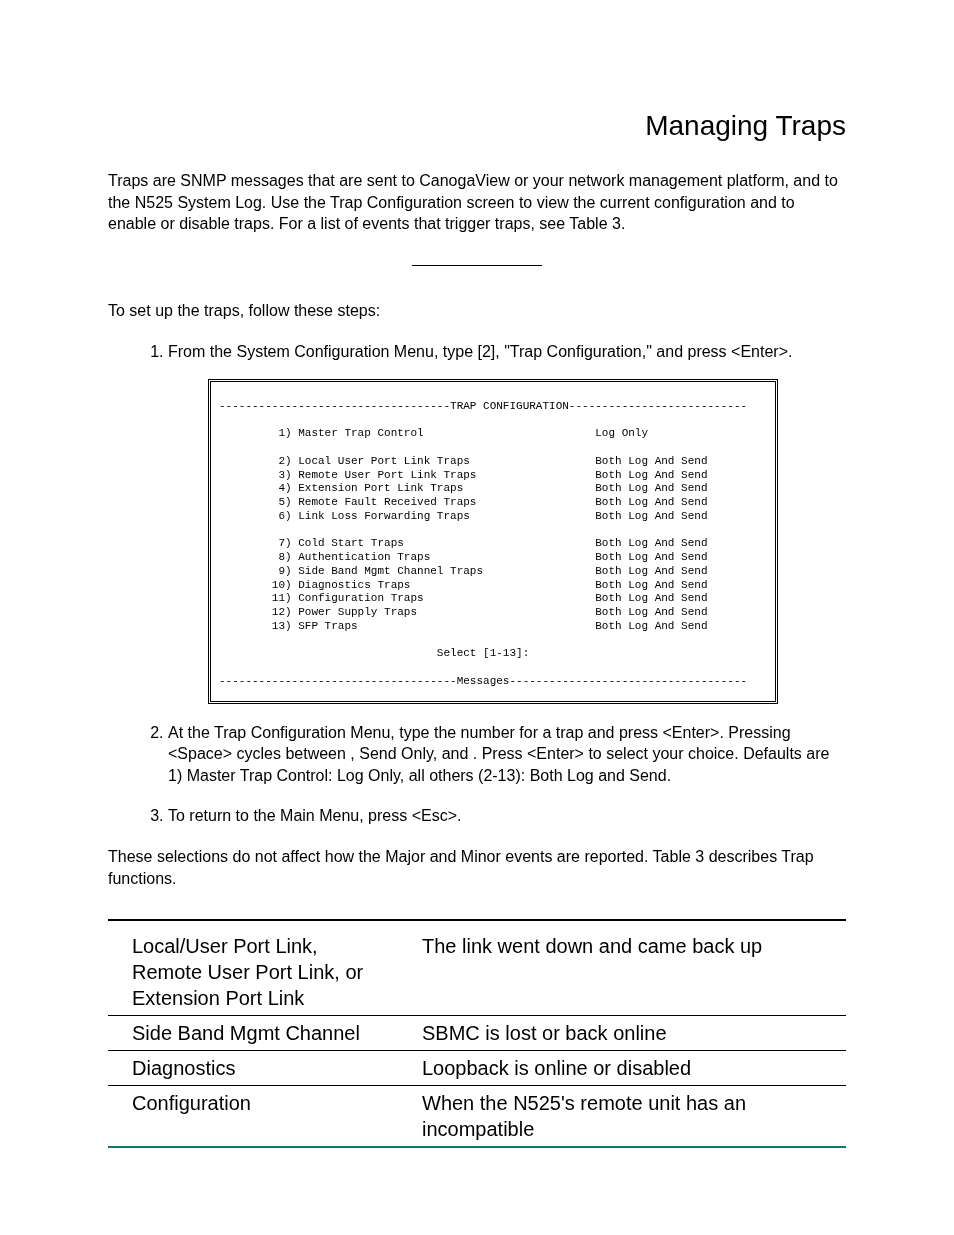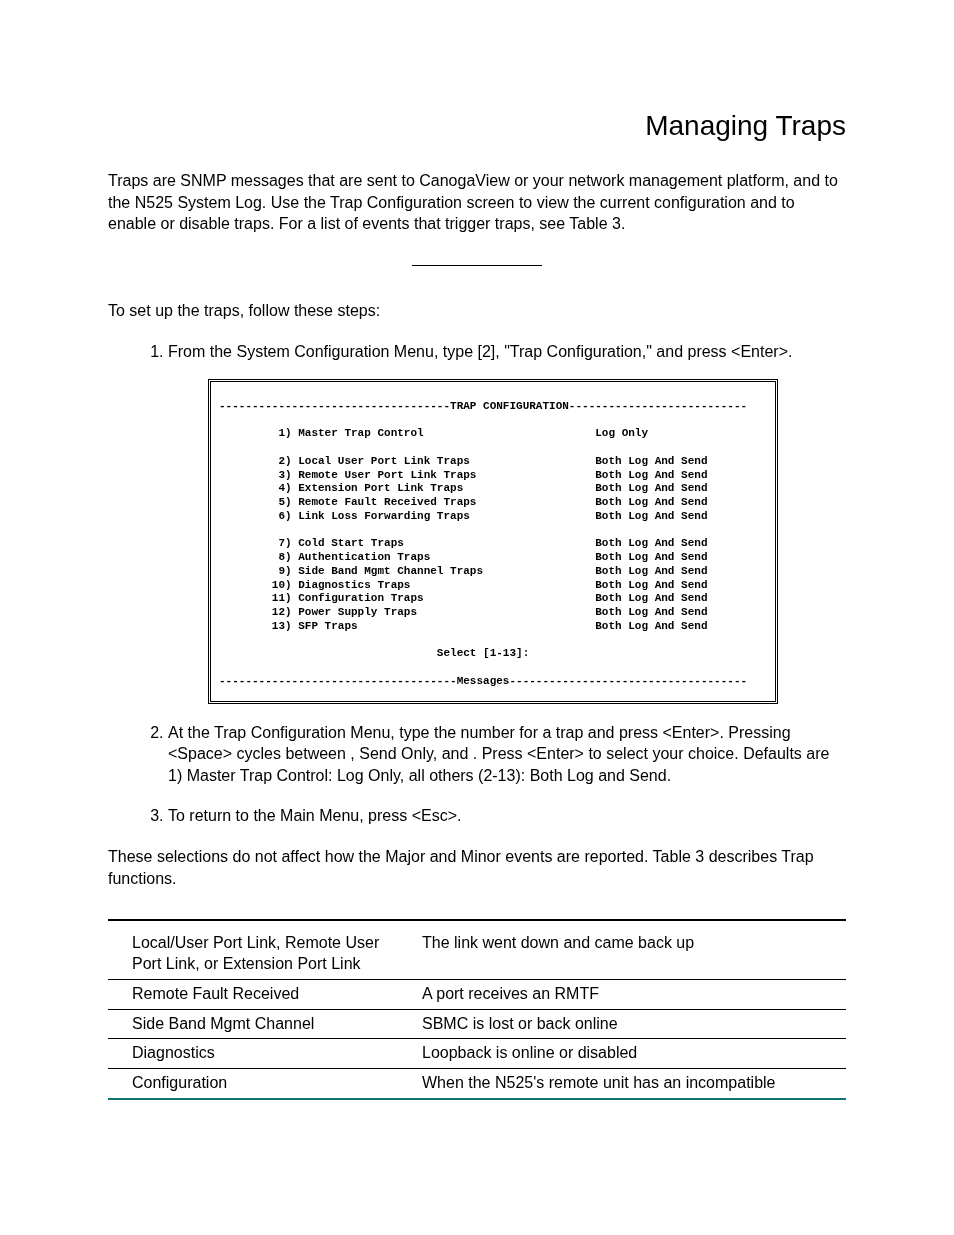--- a/index.html
+++ b/index.html
@@ -40,41 +40,40 @@
     line-height: 1.35;
   }
   .terminal-wrap {
     margin: 16px 0 18px 40px;
   }
   .terminal-outer {
     border: 3px double #000;
     width: 570px;
     padding: 18px 4px 12px 8px;
     box-sizing: border-box;
-    font-weight: bold;
   }
   .terminal {
     font-family: "Courier New", Courier, monospace;
     font-size: 11px;
     white-space: pre;
     line-height: 1.25;
   }
   .hr-full {
     border: none;
     border-top: 2px solid #000;
     margin: 30px 0 8px 0;
   }
   table.trap-table {
     width: 100%;
     border-collapse: collapse;
   }
   table.trap-table td {
     padding: 4px 6px 4px 24px;
     vertical-align: top;
-    font-size: 16px;
+    font-size: 20px;
     line-height: 1.3;
   }
   table.trap-table tr {
     border-bottom: 1px solid #000;
   }
   table.trap-table col.c1 { width: 290px; }
   .thick-row td { border-bottom: 2px solid #0f766e; }
 </style>
 </head>
 <body>
@@ -134,24 +133,20 @@
     <colgroup>
         <col class="c1">
         <col>
       </colgroup>
     <tbody>
       <tr>
         <td>Local/User Port Link, Remote User Port Link, or Extension Port Link</td>
         <td>The link went down and came back up</td>
       </tr>
       <tr>
-        <td>Remote Fault Received</td>
-        <td>A port receives an RMTF</td>
-      </tr>
-      <tr>
         <td>Side Band Mgmt Channel</td>
         <td>SBMC is lost or back online</td>
       </tr>
       <tr>
         <td>Diagnostics</td>
         <td>Loopback is online or disabled</td>
       </tr>
       <tr class="thick-row">
         <td>Configuration</td>
         <td>When the N525's remote unit has an incompatible</td>

